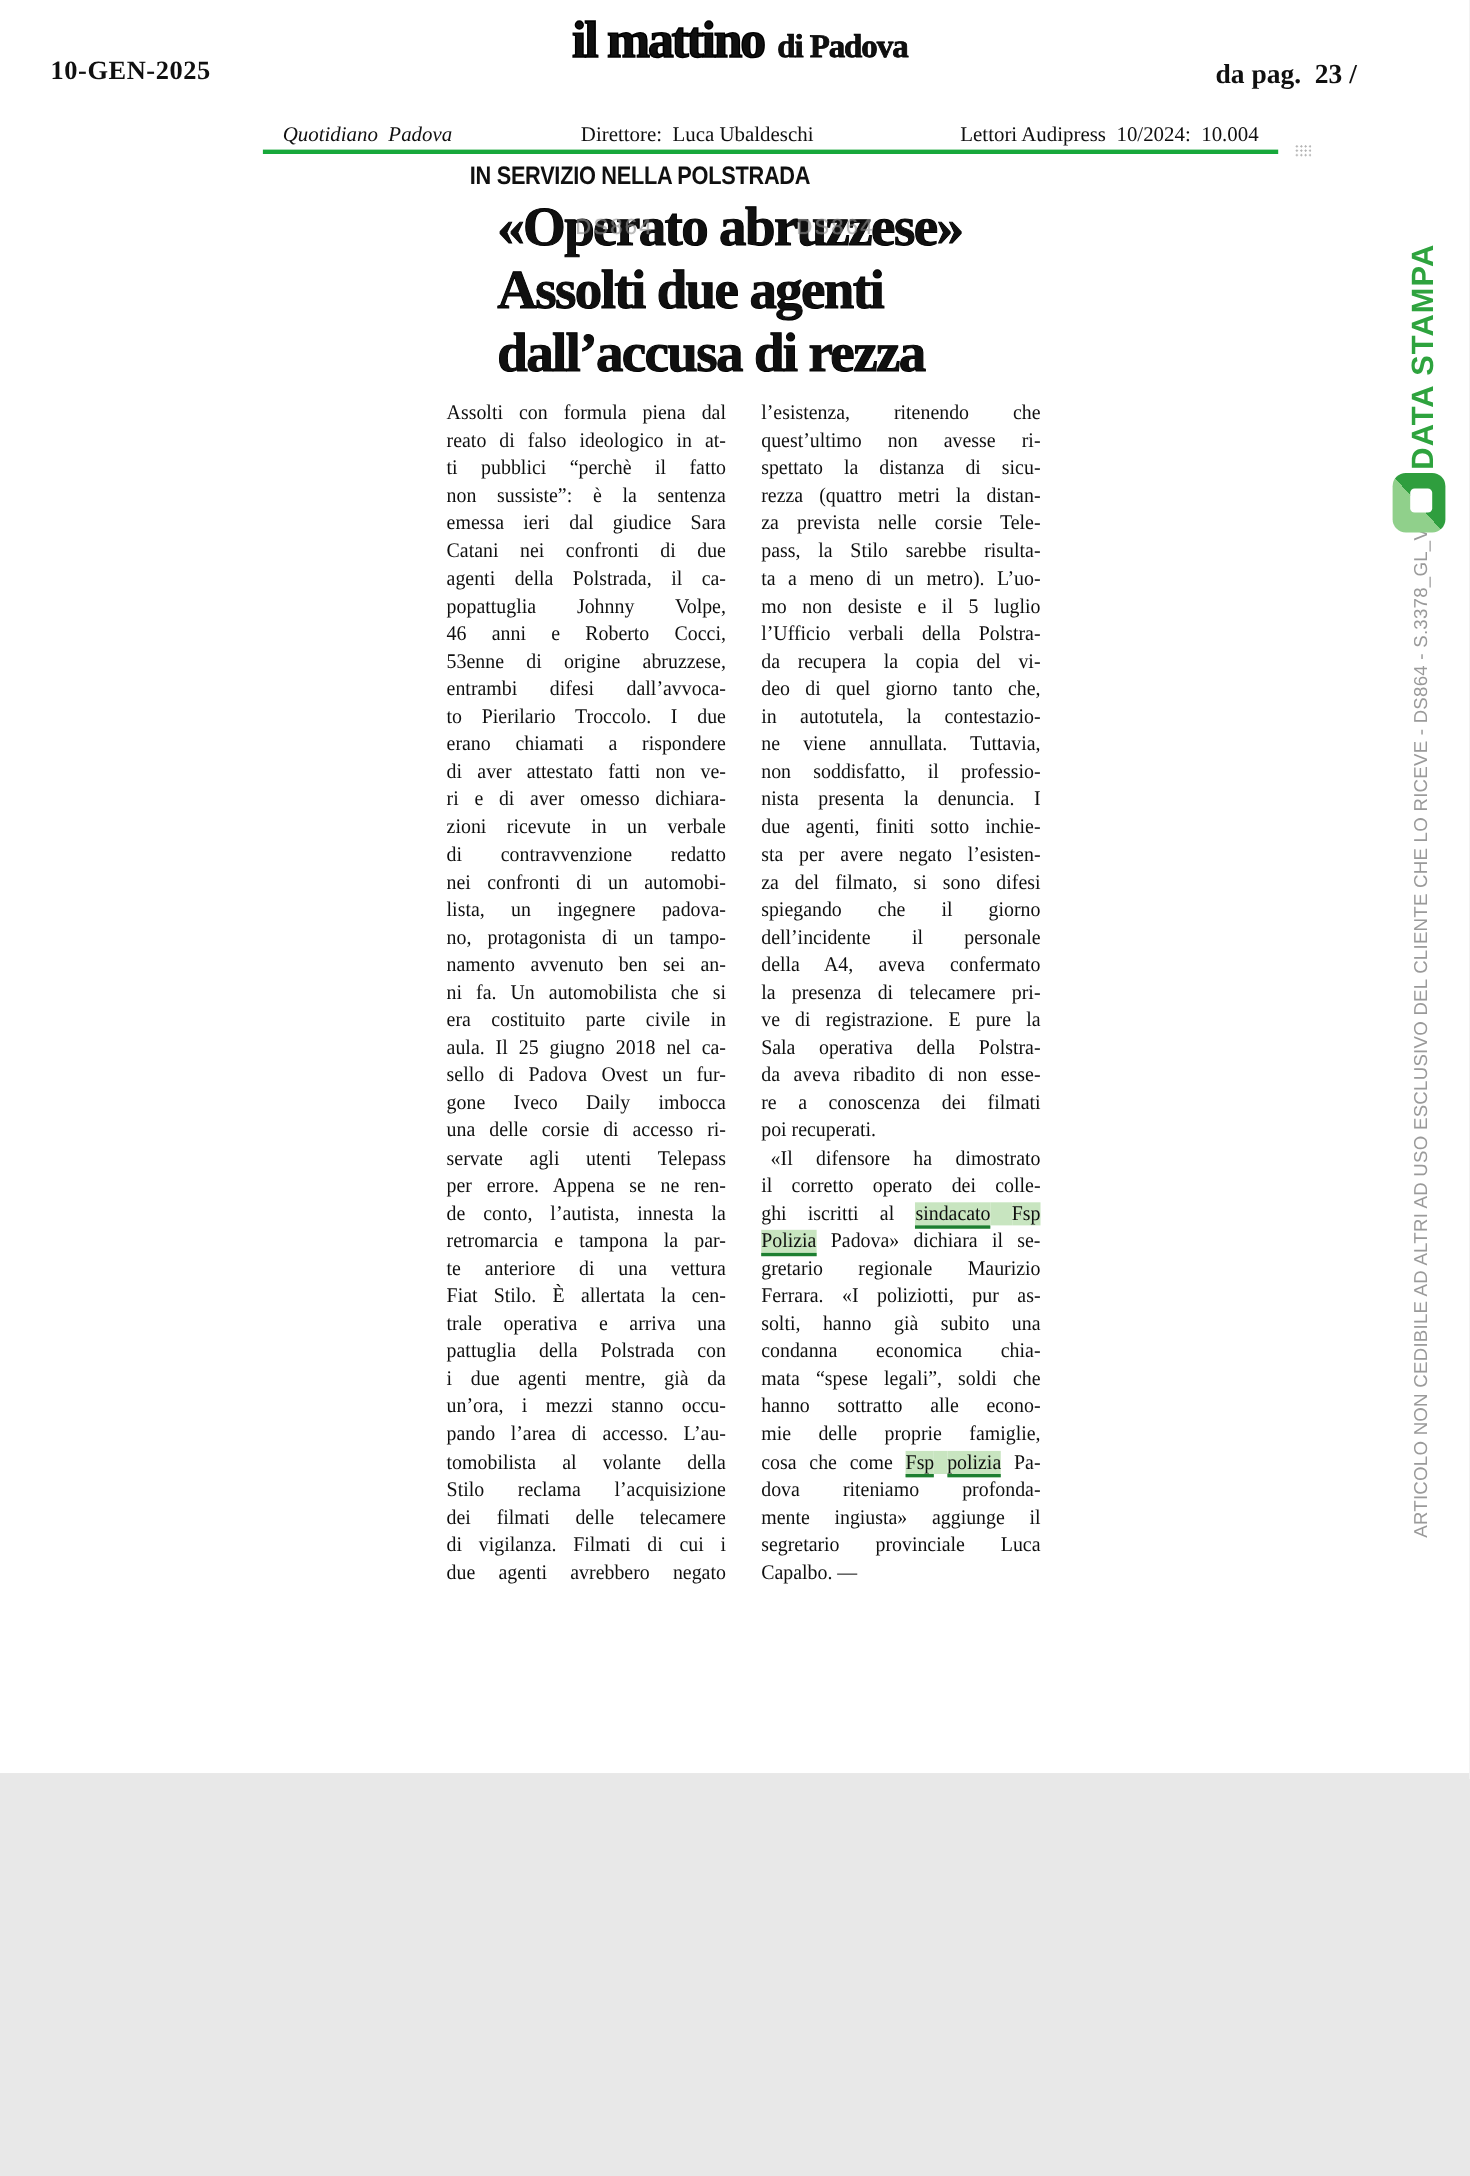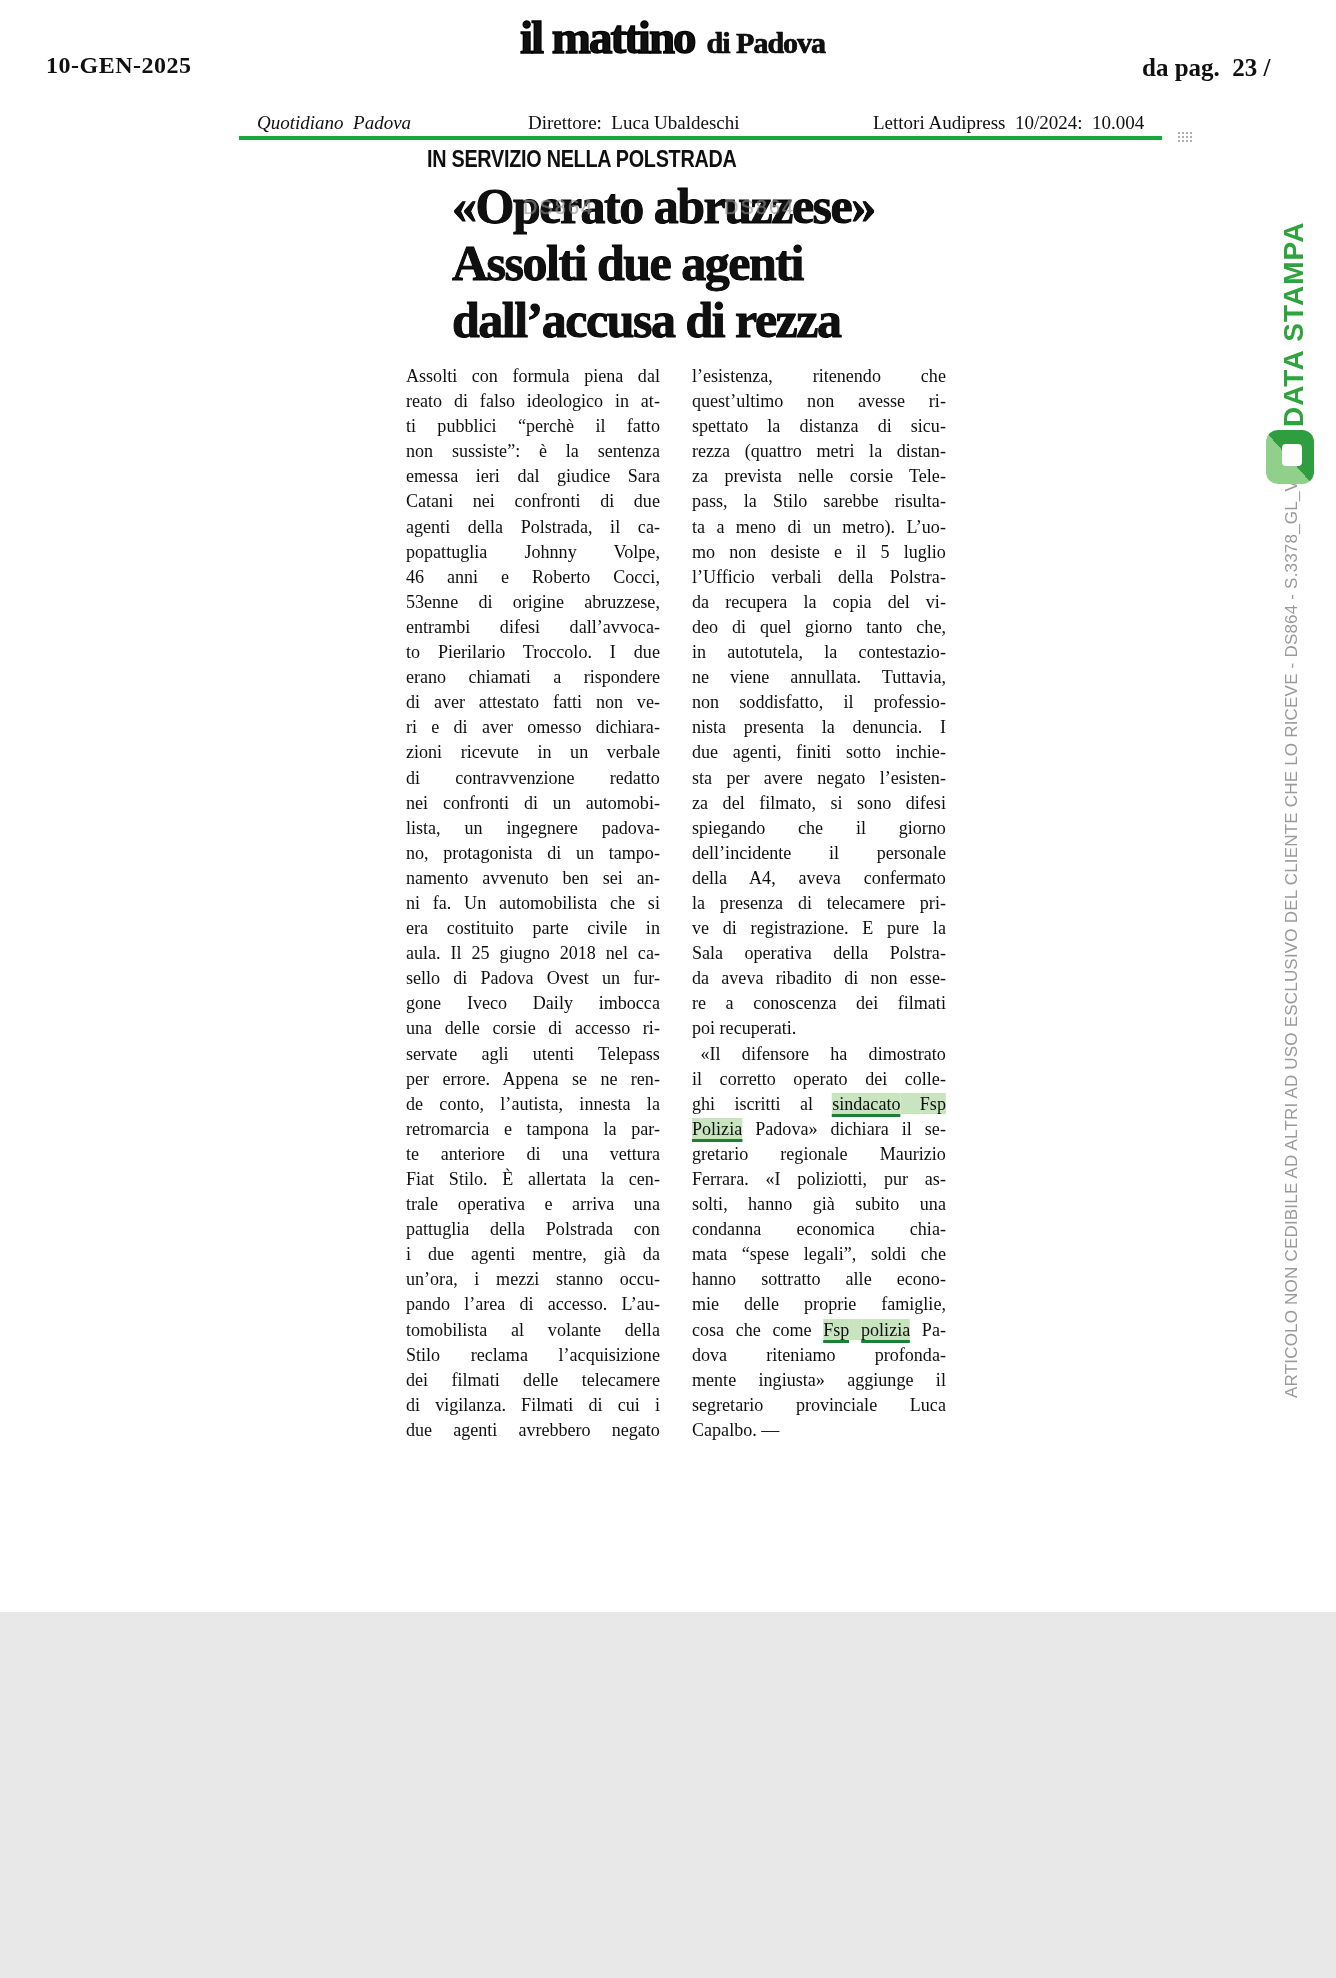--- a/index.html
+++ b/index.html
@@ -5,21 +5,21 @@
   html,body{margin:0;padding:0;background:#e8e8e8;}
   .page{position:relative;width:1336px;height:1612px;background:#ffffff;overflow:hidden;
         font-family:"Liberation Serif",serif;color:#101010;margin:0 auto;}
   .abs{position:absolute;}
 
   
   .date{left:46px;top:52px;font-size:24px;font-weight:bold;letter-spacing:.5px;}
   .masthead{left:520px;top:10px;display:flex;align-items:baseline;}
   .masthead-main{font-size:47px;font-weight:bold;letter-spacing:-2px;-webkit-text-stroke:1.4px #000;}
   .masthead-sub{font-size:30px;font-weight:bold;margin-left:12px;-webkit-text-stroke:.7px #000;letter-spacing:-1px;}
-  .pageref{left:1142px;top:54px;font-size:25px;font-weight:bold;white-space:pre;}
+  .pageref{left:1105px;top:54px;font-size:25px;font-weight:bold;white-space:pre;}
   .meta{top:112px;font-size:19px;white-space:pre;}
   .meta-left{left:257px;font-style:italic;}
   .meta-center{left:528px;}
   .meta-right{left:873px;}
   .greenline{left:239px;top:136px;width:923px;height:4px;}
   .linedots{left:1177px;top:131px;width:15px;height:12px;opacity:.8;
             background-image:radial-gradient(#9b9b9b .8px,transparent 1px);background-size:4px 4px;}
 
   
   .kicker{left:427px;top:146px;font-family:"Liberation Sans",sans-serif;font-weight:bold;

